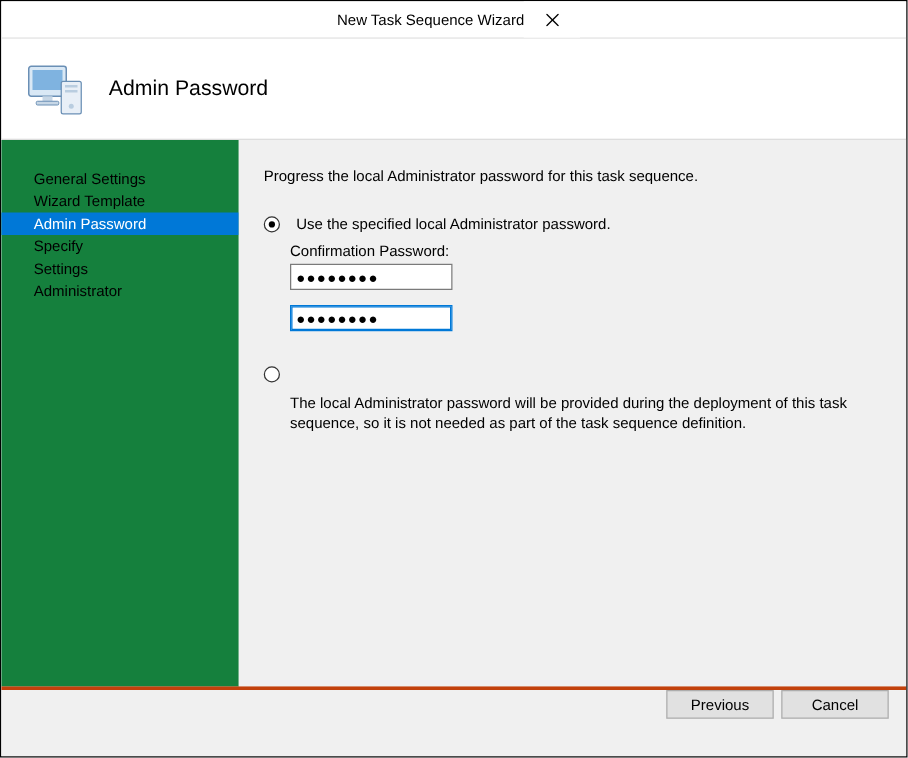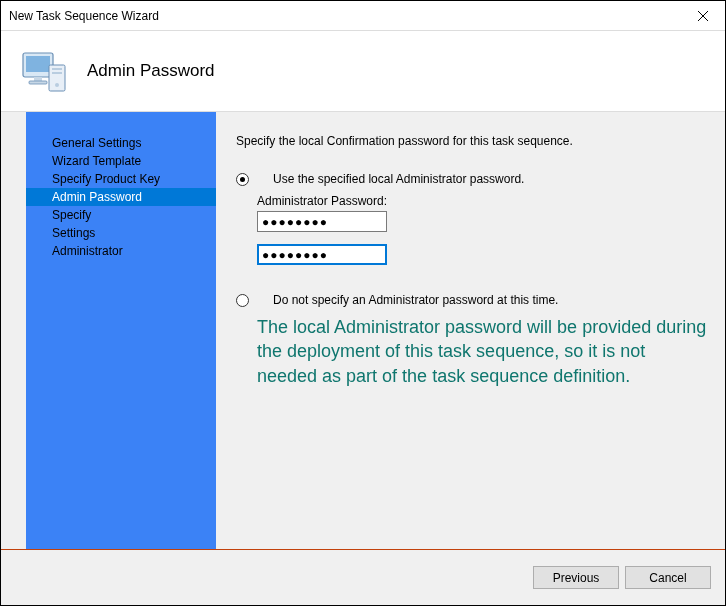--- a/index.html
+++ b/index.html
@@ -9,21 +9,21 @@
       background: #fff;
       width: 726px;
       height: 606px;
       overflow: hidden;
       border: 1px solid #000;
     }
     .titlebar {
       height: 30px;
       display: flex;
       align-items: center;
-      justify-content: space-between;
+      justify-content: center;
       padding: 0 0 0 8px;
       background: #fff;
       border-bottom: 1px solid #ddd;
     }
     .titlebar-title { font-size: 12px; color: #000; }
     .close-btn {
       width: 45px;
       height: 29px;
       display: flex;
       align-items: center;
@@ -43,22 +43,21 @@
     .header-title { font-size: 17px; color: #000; }
     .content {
       display: flex;
       height: 438px;
       background: #f0f0f0;
       border-top: 1px solid #ddd;
     }
     .sidebar {
       width: 190px;
       padding: 22px 0 0 0;
-      background: #3b82f6;
-      margin-left: 25px;
+      background: #15803d;
     }
     .sidebar-item {
       padding: 1px 6px 1px 26px;
       font-size: 12px;
       color: #000;
       cursor: default;
       line-height: 16px;
     }
     .sidebar-item.active {
       background: #0078d7;
@@ -71,21 +70,21 @@
     }
     .instruction {
       font-size: 12px;
       color: #000;
       margin-bottom: 24px;
     }
     .radio-group { margin-bottom: 20px; }
     .radio-row {
       display: flex;
       align-items: center;
-      gap: 24px;
+      gap: 13px;
       margin-bottom: 8px;
     }
     .radio {
       width: 13px;
       height: 13px;
       border: 1px solid #333;
       border-radius: 50%;
       display: inline-flex;
       align-items: center;
       justify-content: center;
@@ -112,31 +111,31 @@
       background: #fff;
       letter-spacing: 1px;
     }
     .text-input.focused {
       border: 1px solid #0078d7;
       outline: 1px solid #0078d7;
       outline-offset: -2px;
     }
     .helper-text {
       margin-left: 21px;
-      font-size: 18px;
-      color: #0f766e;
+      font-size: 12px;
+      color: #000000;
       line-height: 1.35;
       margin-top: 6px;
       max-width: 460px;
     }
     .footer {
       height: 56px;
-      border-top: 1px solid #c2410c;
-      display: flex;
-      align-items: center;
+      border-top: 3px solid #c2410c;
+      display: flex;
+      align-items: flex-start;
       justify-content: flex-end;
       padding: 0 14px;
       gap: 6px;
       background: #f0f0f0;
     }
     .btn {
       width: 86px;
       height: 23px;
       border: 1px solid #adadad;
       background: #e1e1e1;
@@ -172,48 +171,46 @@
     <rect x="33" y="27" width="10" height="2" fill="#b9cde0"></rect>
     <circle cx="38" cy="40" r="2" fill="#b9cde0"></circle>
   </svg>
   <div class="header-title">Admin Password</div>
 </div>
 
 <div class="content">
   <div class="sidebar">
     <div class="sidebar-item">General Settings</div>
     <div class="sidebar-item">Wizard Template</div>
-    <div class="sidebar-item">Specify Product Key</div>
     <div class="sidebar-item active">Admin Password</div>
     <div class="sidebar-item">Specify</div>
     <div class="sidebar-item">Settings</div>
     <div class="sidebar-item">Administrator</div>
   </div>
 
   <div class="main">
-    <div class="instruction">Specify the local Confirmation password for this task sequence.</div>
+    <div class="instruction">Progress the local Administrator password for this task sequence.</div>
 
     <div class="radio-group">
       <div class="radio-row">
         <span class="radio checked"></span>
         <span class="radio-label">Use the specified local Administrator password.</span>
       </div>
       <div class="field-block">
-        <div class="field-label">Administrator Password:</div>
+        <div class="field-label">Confirmation Password:</div>
         <input type="text" class="text-input" readonly="" value="●●●●●●●●" style="">
       </div>
       <div class="field-block">
         <input type="text" class="text-input focused" readonly="" value="●●●●●●●●" style="">
       </div>
     </div>
 
     <div class="radio-group" style="margin-top:28px;">
       <div class="radio-row">
         <span class="radio"></span>
-        <span class="radio-label">Do not specify an Administrator password at this time.</span>
       </div>
       <div class="helper-text">The local Administrator password will be provided during the deployment of this task sequence, so it is not needed as part of the task sequence definition.</div>
     </div>
   </div>
 </div>
 
 <div class="footer">
   <button class="btn">Previous</button>
   <button class="btn">Cancel</button>
 </div>

